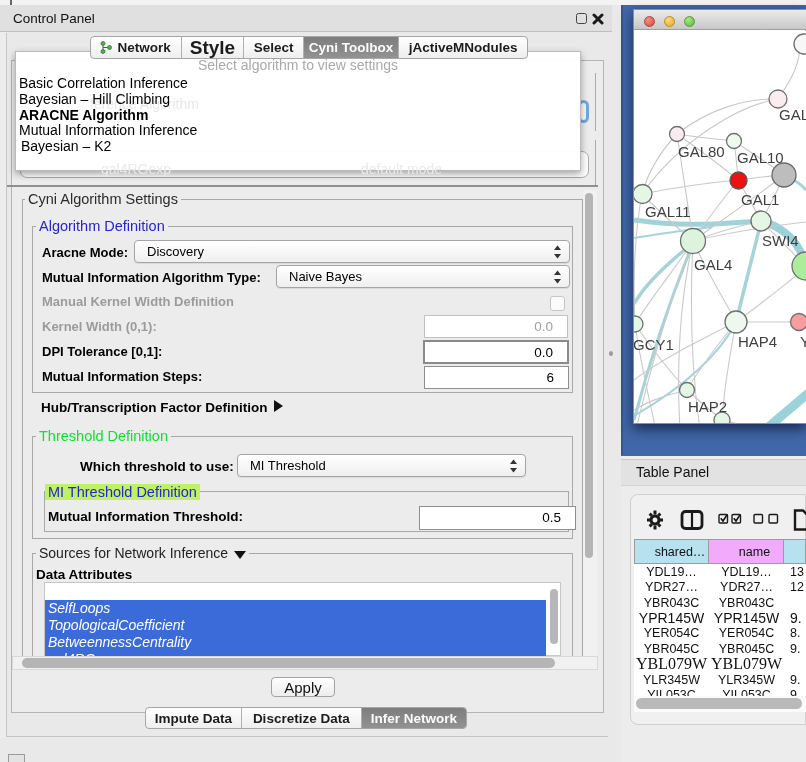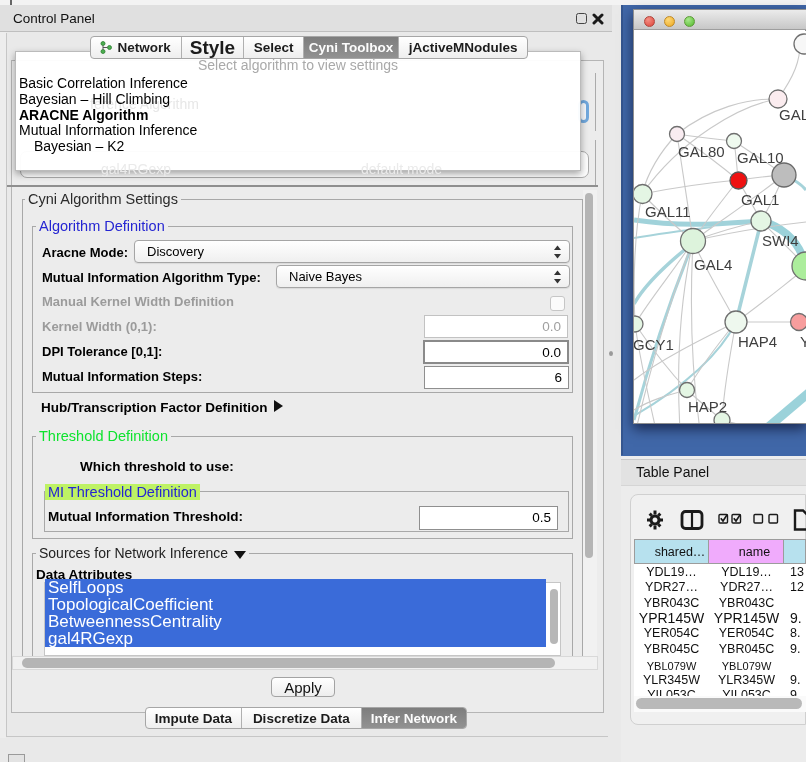--- a/index.html
+++ b/index.html
@@ -9,21 +9,21 @@
 .abs { position:absolute; }
 .lbl { font-size:13px; font-weight:bold; color:#000; white-space:nowrap; }
 .dis { color:#9b9b9b; }
 .combo { border:1px solid #a5a5a5; border-radius:4px; background:linear-gradient(#ffffff,#efefef);
   font-size:13px; color:#000; display:flex; align-items:center; box-shadow:0 1px 1px rgba(0,0,0,0.08); }
 .combo span { padding-left:12px; }
 .combo:after { content:""; position:absolute; right:9px; top:4px; width:8px; height:14px;
   background:
    linear-gradient(to bottom right, transparent 49%, transparent 50%) no-repeat; }
 .carrows { position:absolute; right:7px; top:3px; }
-.field { background:#fff; font-size:13.5px; text-align:right; padding-right:6px; line-height:21px; }
+.field { background:#fff; font-size:13.5px; text-align:right; padding-right:14px; line-height:21px; }
 .tl { width:11px; height:11px; border-radius:50%; }
 </style>
 </head>
 <body>
 <div id="root">
 
 <div class="abs" style="left:0;top:0;width:806px;height:5px;background:#f3f3f3;"></div>
 <div class="abs" style="left:10px;top:0;width:2px;height:5px;background:#666;"></div>
 
 <div class="abs" style="left:0;top:5px;width:612px;height:27px;background:#e0e0e0;border-bottom:1px solid #bfbfbf;"></div>
@@ -97,34 +97,41 @@
 
 <div class="abs lbl" style="left:42px;top:369px;">Mutual Information Steps:</div>
 <div class="field abs" style="left:424px;top:366px;width:145px;height:23px;border:1px solid #8f8f8f;color:#000;">6</div>
 
 <div class="abs lbl" style="left:41px;top:400px;font-size:13.5px;">Hub/Transcription Factor Definition</div>
 <div class="abs" style="left:274px;top:400px;width:0;height:0;border-left:9px solid #111;border-top:6.5px solid transparent;border-bottom:6.5px solid transparent;"></div>
 
 <div class="abs" style="left:32px;top:436px;width:541px;height:103px;border:1px solid #a8a8a8;"></div>
 <div class="abs" style="left:36px;top:428px;font-size:14.5px;color:#0de32e;background:#ececec;padding:0 3px;">Threshold Definition</div>
 <div class="abs lbl" style="left:80px;top:459px;font-size:13.5px;">Which threshold to use:</div>
+<div class="combo abs" style="left:237px;top:454px;width:289px;height:23px;">
+      <span>MI Threshold</span>
+      <svg class="carrows" width="9" height="16" viewBox="0 0 9 16">
+        <path d="M4.5 1.5 L8 6 L1 6 Z" fill="#333"></path>
+        <path d="M4.5 14.5 L8 10 L1 10 Z" fill="#333"></path>
+      </svg>
+    </div>
 
 <div class="abs" style="left:44px;top:491px;width:525px;height:41px;border:1px solid #a8a8a8;"></div>
 <div class="abs" style="left:45px;top:484px;font-size:14.5px;color:#2525d2;background:#bef264;padding:0 3px;">MI Threshold Definition</div>
 <div class="abs lbl" style="left:48px;top:509px;font-size:13.5px;">Mutual Information Threshold:</div>
-<div class="field abs" style="left:419px;top:506px;width:139px;height:24px;border:1px solid #8f8f8f;color:#000;">0.5</div>
+<div class="field abs" style="left:419px;top:506px;width:157px;height:24px;border:1px solid #8f8f8f;color:#000;">0.5</div>
 
 <div class="abs" style="left:32px;top:553px;width:1px;height:103px;background:#a8a8a8;"></div>
 <div class="abs" style="left:572px;top:553px;width:1px;height:103px;background:#a8a8a8;"></div>
 <div class="abs" style="left:32px;top:553px;width:541px;height:1px;background:#a8a8a8;"></div>
 <div class="abs" style="left:36px;top:545px;font-size:14px;color:#222;background:#ececec;padding:0 3px 0 3px;height:15px;">Sources for Network Inference<span style="display:inline-block;width:0;height:0;border-top:8.5px solid #111;border-left:6.5px solid transparent;border-right:6.5px solid transparent;margin-left:6px;position:relative;top:1px;"></span></div>
 <div class="abs lbl" style="left:36px;top:567px;font-size:13.5px;">Data Attributes</div>
 
 <div class="abs" style="left:44px;top:582px;width:517px;height:74px;background:#fff;border:1px solid #c6c6c6;"></div>
-<div id="bluelist" class="abs" style="left:45px;top:579px;width:501px;height:68px;background:#3a6bd9;color:#fff;font-size:17px;">
+<div id="bluelist" class="abs" style="left:45px;top:600px;width:501px;height:68px;background:#3a6bd9;color:#fff;font-size:14px;font-style:italic;">
       <div style="height:17px;line-height:17px;padding-left:3px;">SelfLoops</div>
       <div style="height:17px;line-height:17px;padding-left:3px;">TopologicalCoefficient</div>
       <div style="height:17px;line-height:17px;padding-left:3px;">BetweennessCentrality</div>
       <div style="height:17px;line-height:17px;padding-left:3px;">gal4RGexp</div>
     </div>
 <div class="abs" style="left:549.5px;top:589px;width:8.5px;height:55px;background:#b7b7b7;border-radius:4px;"></div>
 
 <div class="abs" style="left:12px;top:656px;width:586px;height:14px;background:#f1f1f1;border:1px solid #d9d9d9;"></div>
 <div class="abs" style="left:22px;top:658px;width:533px;height:10px;background:#b5b5b5;border-radius:5px;"></div>
 
@@ -143,21 +150,21 @@
 
 <div class="abs" style="left:15px;top:51px;width:566px;height:120px;background:rgba(255,255,255,0.96);border:1px solid #bbb;box-shadow:0 3px 7px rgba(0,0,0,0.35);z-index:50;">
   <div style="position:absolute;left:74px;top:44px;color:#e7e7e7;font-size:14px;z-index:0;">ference Algorithm</div>
   <div style="position:absolute;left:85px;top:109px;color:#eaeaea;font-size:14px;z-index:0;">gal4RGexp<span style="display:inline-block;width:190px;"></span>default mode</div>
   <div style="height:24px;text-align:center;color:#a9a9a9;font-size:14px;line-height:27px;position:relative;z-index:1;">Select algorithm to view settings</div>
   <div id="popitems" style="font-size:14px;color:#000;position:relative;z-index:1;">
         <div style="height:15.8px;line-height:15.8px;padding-left:3px;">Basic Correlation Inference</div>
         <div style="height:15.8px;line-height:15.8px;padding-left:3px;">Bayesian – Hill Climbing</div>
         <div style="height:15.8px;line-height:15.8px;padding-left:3px;font-weight:bold;">ARACNE Algorithm</div>
         <div style="height:15.8px;line-height:15.8px;padding-left:3px;">Mutual Information Inference</div>
-        <div style="height:15.8px;line-height:15.8px;padding-left:18px;">Bayesian – K2</div>
+        <div style="height:15.8px;line-height:15.8px;padding-left:5px;">Bayesian – K2</div>
       </div>
 </div>
 
 <div class="abs" style="left:609px;top:351px;width:4px;height:5px;background:#9a9a9a;border-radius:50%;"></div>
 
 <div class="abs" style="left:621px;top:5px;width:185px;height:451px;background:#4067a8;"></div>
 <div class="abs" style="left:621px;top:456px;width:185px;height:3px;background:#ededed;"></div>
 <div class="abs" style="left:621px;top:5px;width:2px;height:450px;background:#35568f;"></div>
 
 <div class="abs" style="left:633px;top:9px;width:173px;height:415px;border:1px solid #8f8f8f;box-shadow:0 5px 12px rgba(0,0,25,0.6);background:#fff;"></div>
@@ -304,21 +311,21 @@
       <div style="display:flex;height:15.45px;font-size:12.5px;color:#111;align-items:center;">
         <div style="width:75px;text-align:center;">YER054C</div>
         <div style="width:75px;text-align:center;">YER054C</div>
         <div style="width:22px;padding-left:6px;">8.</div>
       </div>
       <div style="display:flex;height:15.45px;font-size:12.5px;color:#111;align-items:center;">
         <div style="width:75px;text-align:center;">YBR045C</div>
         <div style="width:75px;text-align:center;">YBR045C</div>
         <div style="width:22px;padding-left:6px;">9.</div>
       </div>
-      <div style="display:flex;height:15.45px;font-size:11px;color:#111;align-items:flex-end;">
+      <div style="display:flex;height:15.45px;font-size:16px;color:#111;align-items:center;font-family:Liberation Serif, serif;">
         <div style="width:75px;text-align:center;">YBL079W</div>
         <div style="width:75px;text-align:center;">YBL079W</div>
         <div style="width:22px;padding-left:6px;"></div>
       </div>
       <div style="display:flex;height:15.45px;font-size:12.5px;color:#111;align-items:center;">
         <div style="width:75px;text-align:center;">YLR345W</div>
         <div style="width:75px;text-align:center;">YLR345W</div>
         <div style="width:22px;padding-left:6px;">9.</div>
       </div>
       <div style="display:flex;height:15.45px;font-size:12.5px;color:#111;align-items:center;">

